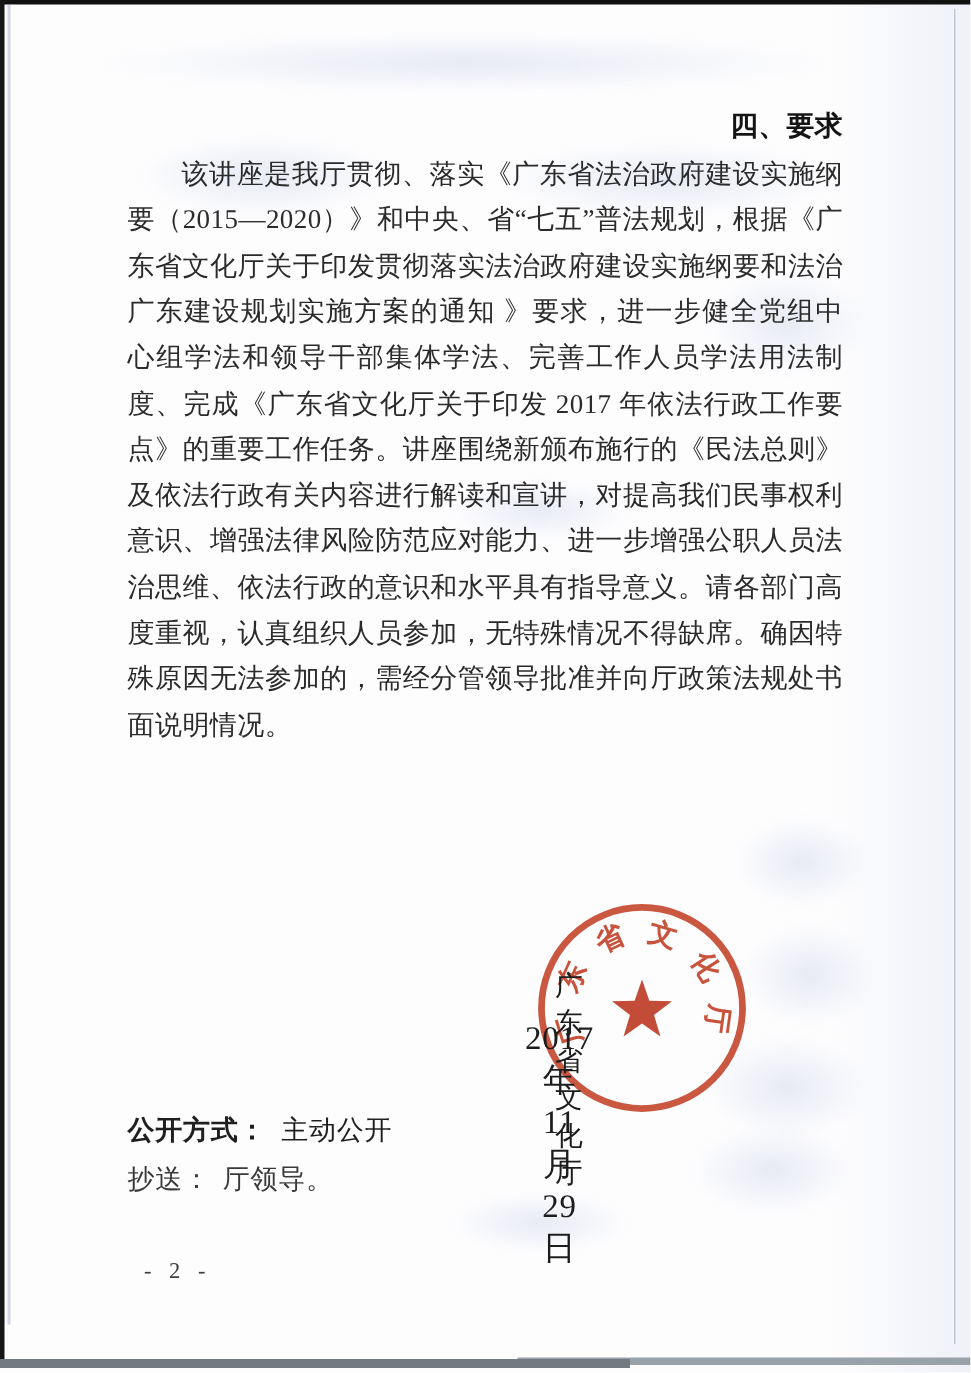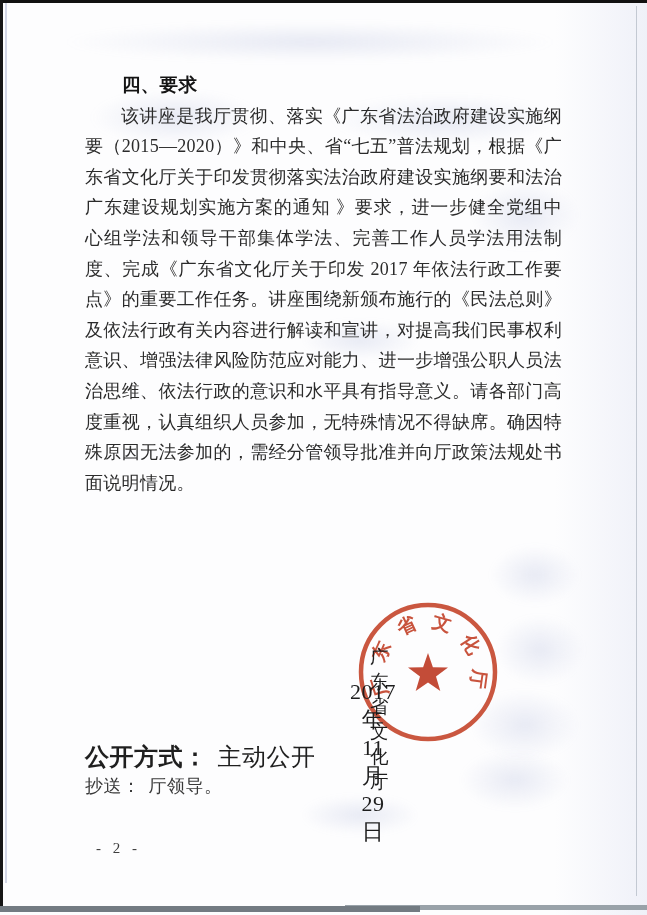--- a/index.html
+++ b/index.html
@@ -29,36 +29,36 @@
   .body-text {
     position:absolute; left:85px; top:70px; width:477px;
     font-size:18px; line-height:30.6px; color:#2b2b2b;
     letter-spacing:0.3px; text-align:justify;
   }
   .body-text p { margin:0; }
   .para-indent { text-indent:2em; }
   .section-heading {
     margin:2px 0 4px 0; padding-left:2em;
     font-size:18.5px; font-weight:bold; color:#141414; line-height:30.6px;
-    text-align:left;
+    text-align:right;
   }
 
   
   .signature { position:absolute; z-index:3; color:#1d1d1d; }
   .sig-org  { position:absolute; left:370px; top:644px; font-size:18.5px; letter-spacing:1px; }
   .sig-date { position:absolute; left:350px; top:679px; font-size:22px; letter-spacing:0.5px;text-align:center; }
 
   
   .seal { position:absolute; left:356px; top:598px; width:150px; height:150px;
           z-index:2; filter: blur(0.4px); opacity:0.92; }
   .seal text { font-family:"Liberation Serif", serif; font-weight:bold; font-size:19px;
                fill:#c4452d; text-anchor:middle; dominant-baseline:middle; }
 
   
-  .pub-row { position:absolute; left:85px; top:741px; font-size:24px; color:#1f1f1f; letter-spacing:0.5px; }
+  .pub-row { position:absolute; left:85px; top:741px; font-size:18px; color:#1f1f1f; letter-spacing:0.5px; }
   .pub-label { font-weight:bold; }
   .pub-value { margin-left:10px; }
   .cc-row  { position:absolute; left:85px; top:774px; font-size:18px; color:#3a3a3a; letter-spacing:0.5px; }
   .cc-value { margin-left:8px; }
   .page-number { position:absolute; left:96px; top:840px; font-size:15px; color:#3d3d3d; letter-spacing:4px; }
 </style>
 </head>
 <body>
 
 <div class="blob" style="left:60px;  top:22px;  width:500px; height:40px;"></div>

